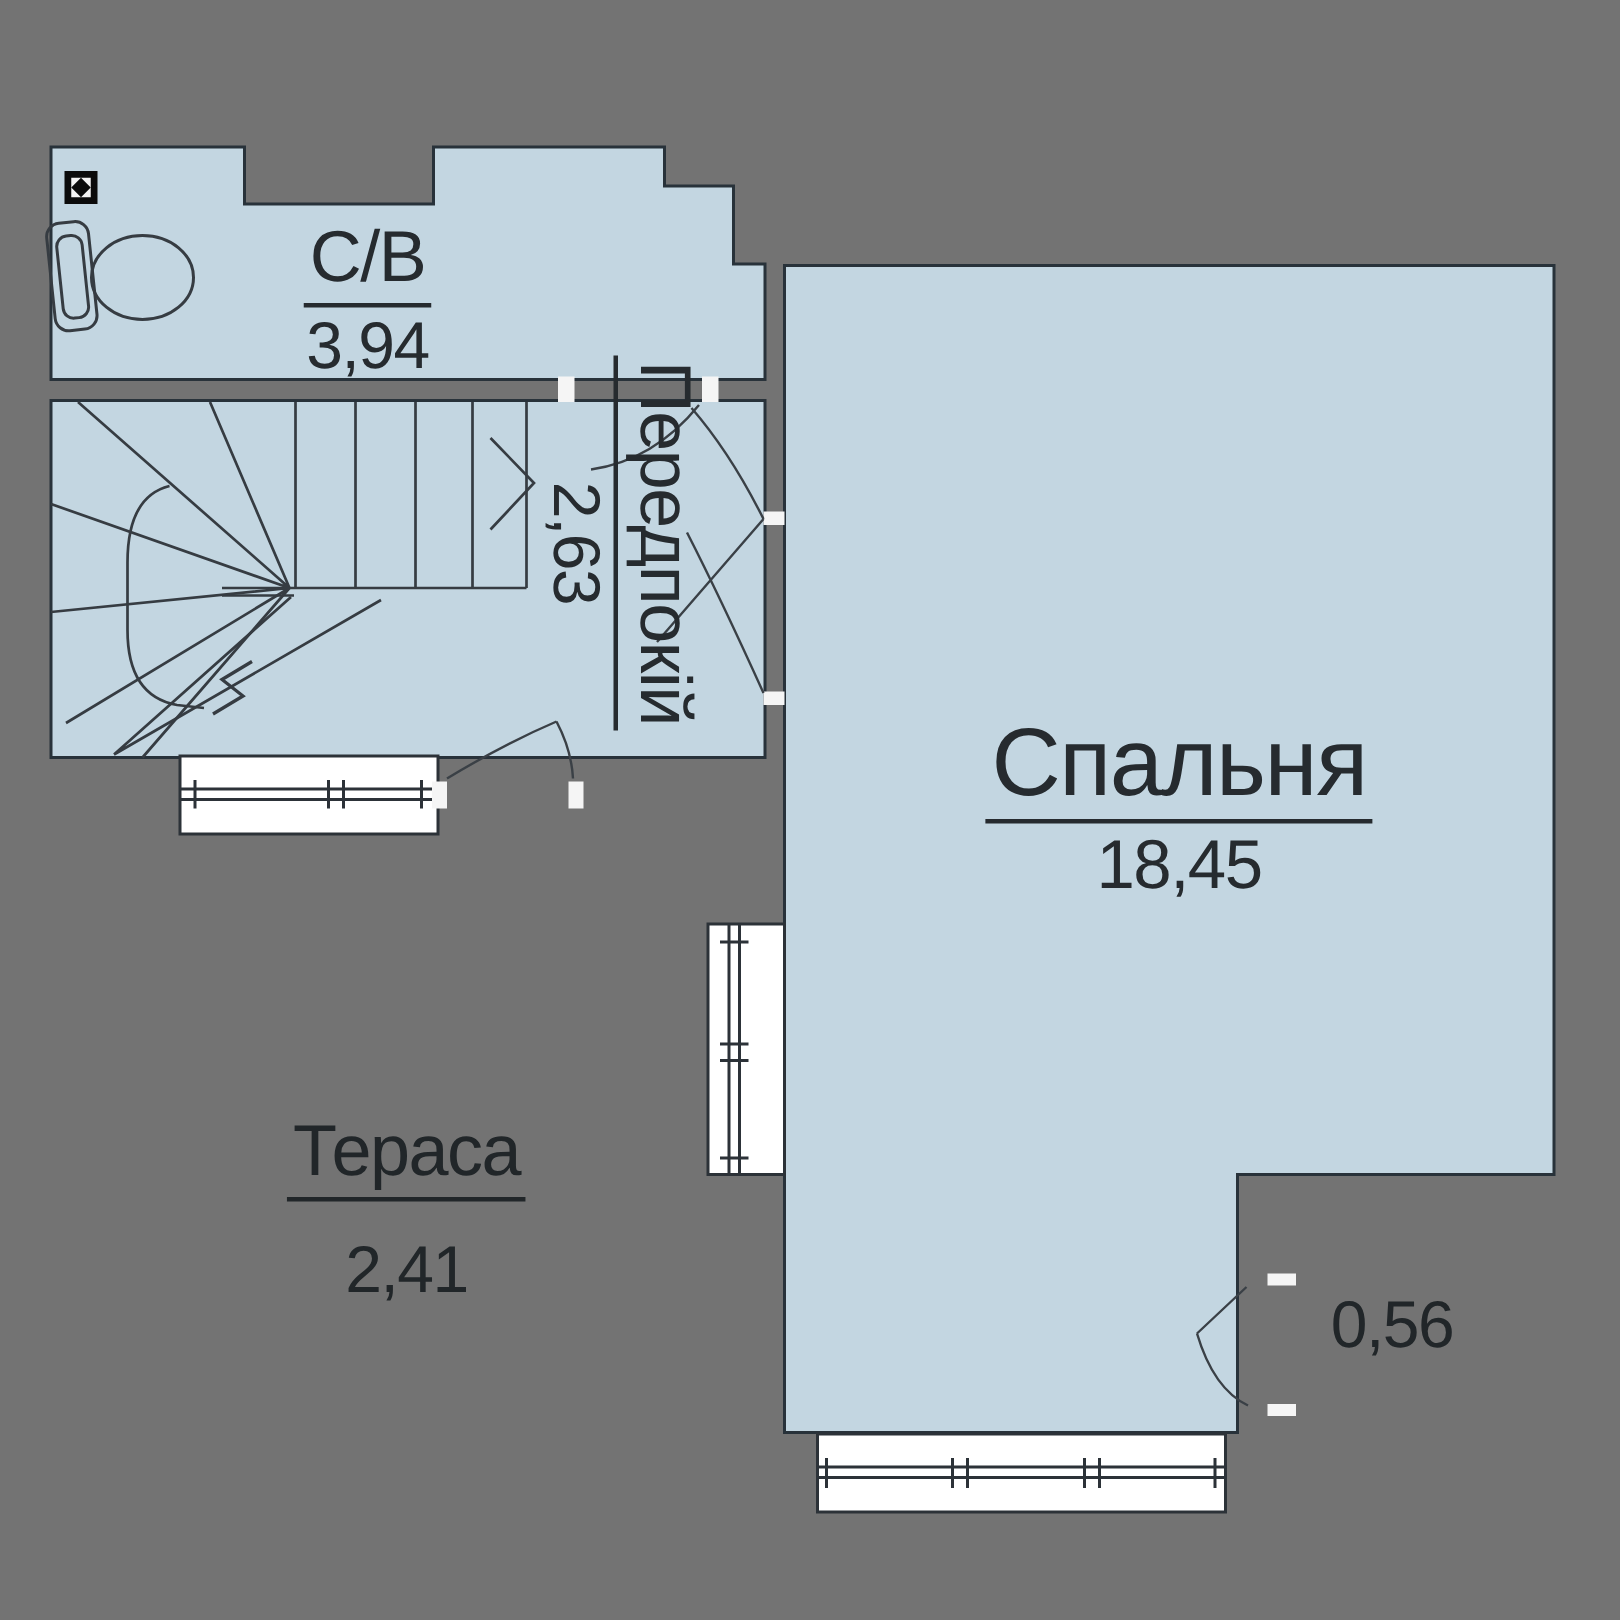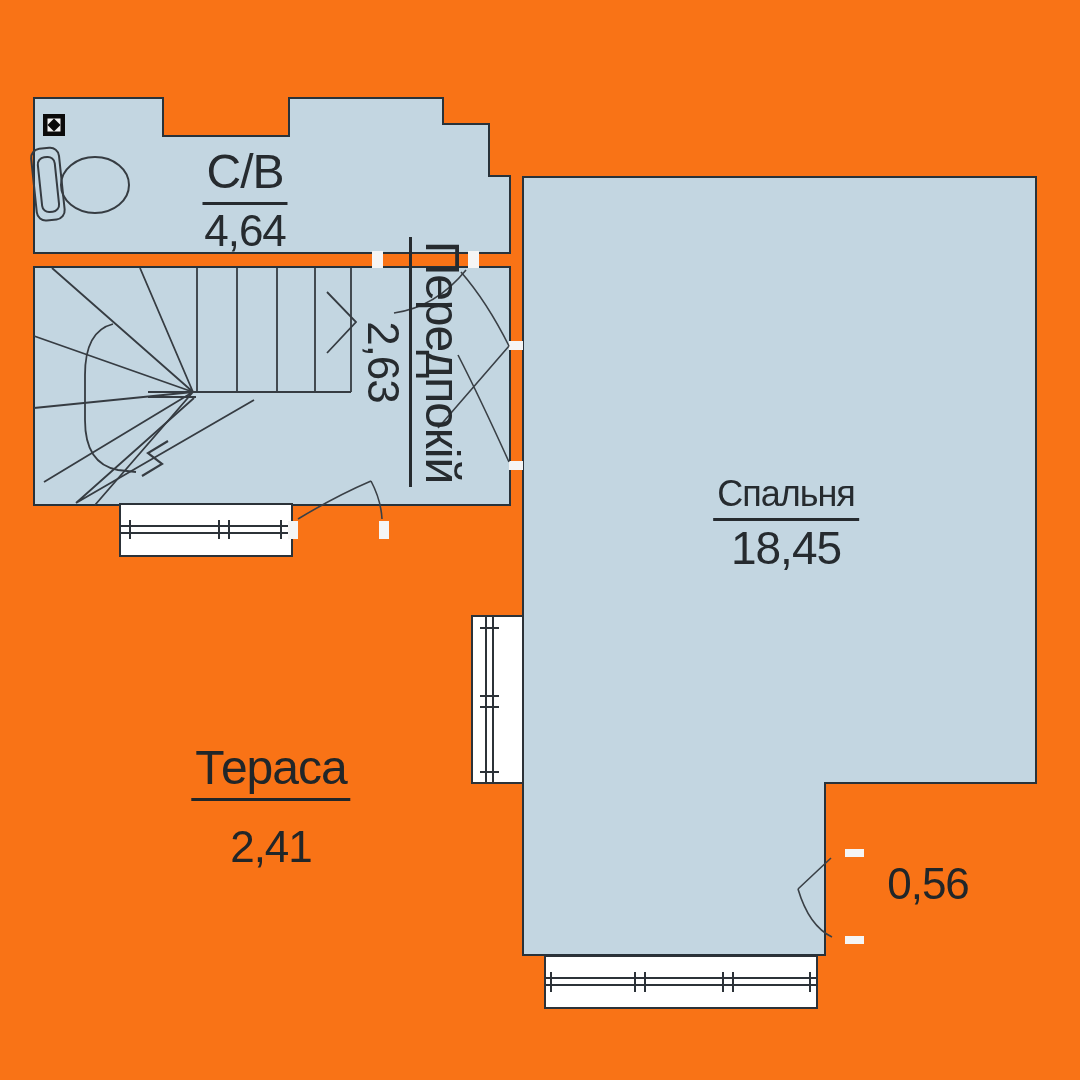--- a/index.html
+++ b/index.html
@@ -1,19 +1,19 @@
 <!DOCTYPE html>
 <html><head>
 <meta charset="utf-8">
 <style>
   html,body{margin:0;padding:0;background:#000;}
   .canvas{
     position:relative;
     width:1080px;height:1080px;
-    background:#f97316;
+    background:#737373;
     overflow:hidden;
     font-family:"Liberation Sans", sans-serif;
   }
   .plan-svg{position:absolute;left:0;top:0;width:1080px;height:1080px;}
   .room-label{
     position:absolute;
     display:flex;
     flex-direction:column;
     align-items:center;
     line-height:1;
@@ -25,21 +25,21 @@
   .room-label.centered{transform:translateX(-50%);}
   .room-label .rname{
     font-size:48px;
     padding:0 4px 6px 4px;
     border-bottom:3px solid currentColor;
   }
   .room-label .rarea{
     font-size:44px;
     padding-top:4px;
   }
-  .room-label.big .rname{font-size:36px;}
+  .room-label.big .rname{font-size:64px;}
   .room-label.big .rarea{font-size:46px;}
   .room-label.faint{color:#212629;gap:20px;}
   .room-label.vertical{
     left:466px;top:226px;
     width:272px;
     transform:rotate(90deg);
     transform-origin:0 0;
   }
 </style>
 </head>
@@ -107,21 +107,21 @@
     <g fill="none" stroke="#3a4046" stroke-width="1.6">
       <path d="M466,270 Q436,307 394,313"></path>
       <path d="M509,346 Q487,302 461,272 M509,462 Q480,398 458,355 M509,346 L438,428"></path>
       <path d="M298,519 Q336,496 371,481 M371,481 Q381,500 382,519"></path>
       <path d="M831,858 L798,889 M798,889 Q809,926 832,937"></path>
     </g>
   </svg>
 
   <div class="room-label centered" style="left:245px;top:148px">
     <span class="rname">С/В</span>
-    <span class="rarea">4,64</span>
+    <span class="rarea">3,94</span>
   </div>
 
 
   <div class="room-label vertical">
     <span class="rname">Передпокій</span>
     <span class="rarea">2,63</span>
   </div>
 
   <div class="room-label centered big" style="left:786px;top:476px">
     <span class="rname">Спальня</span>

